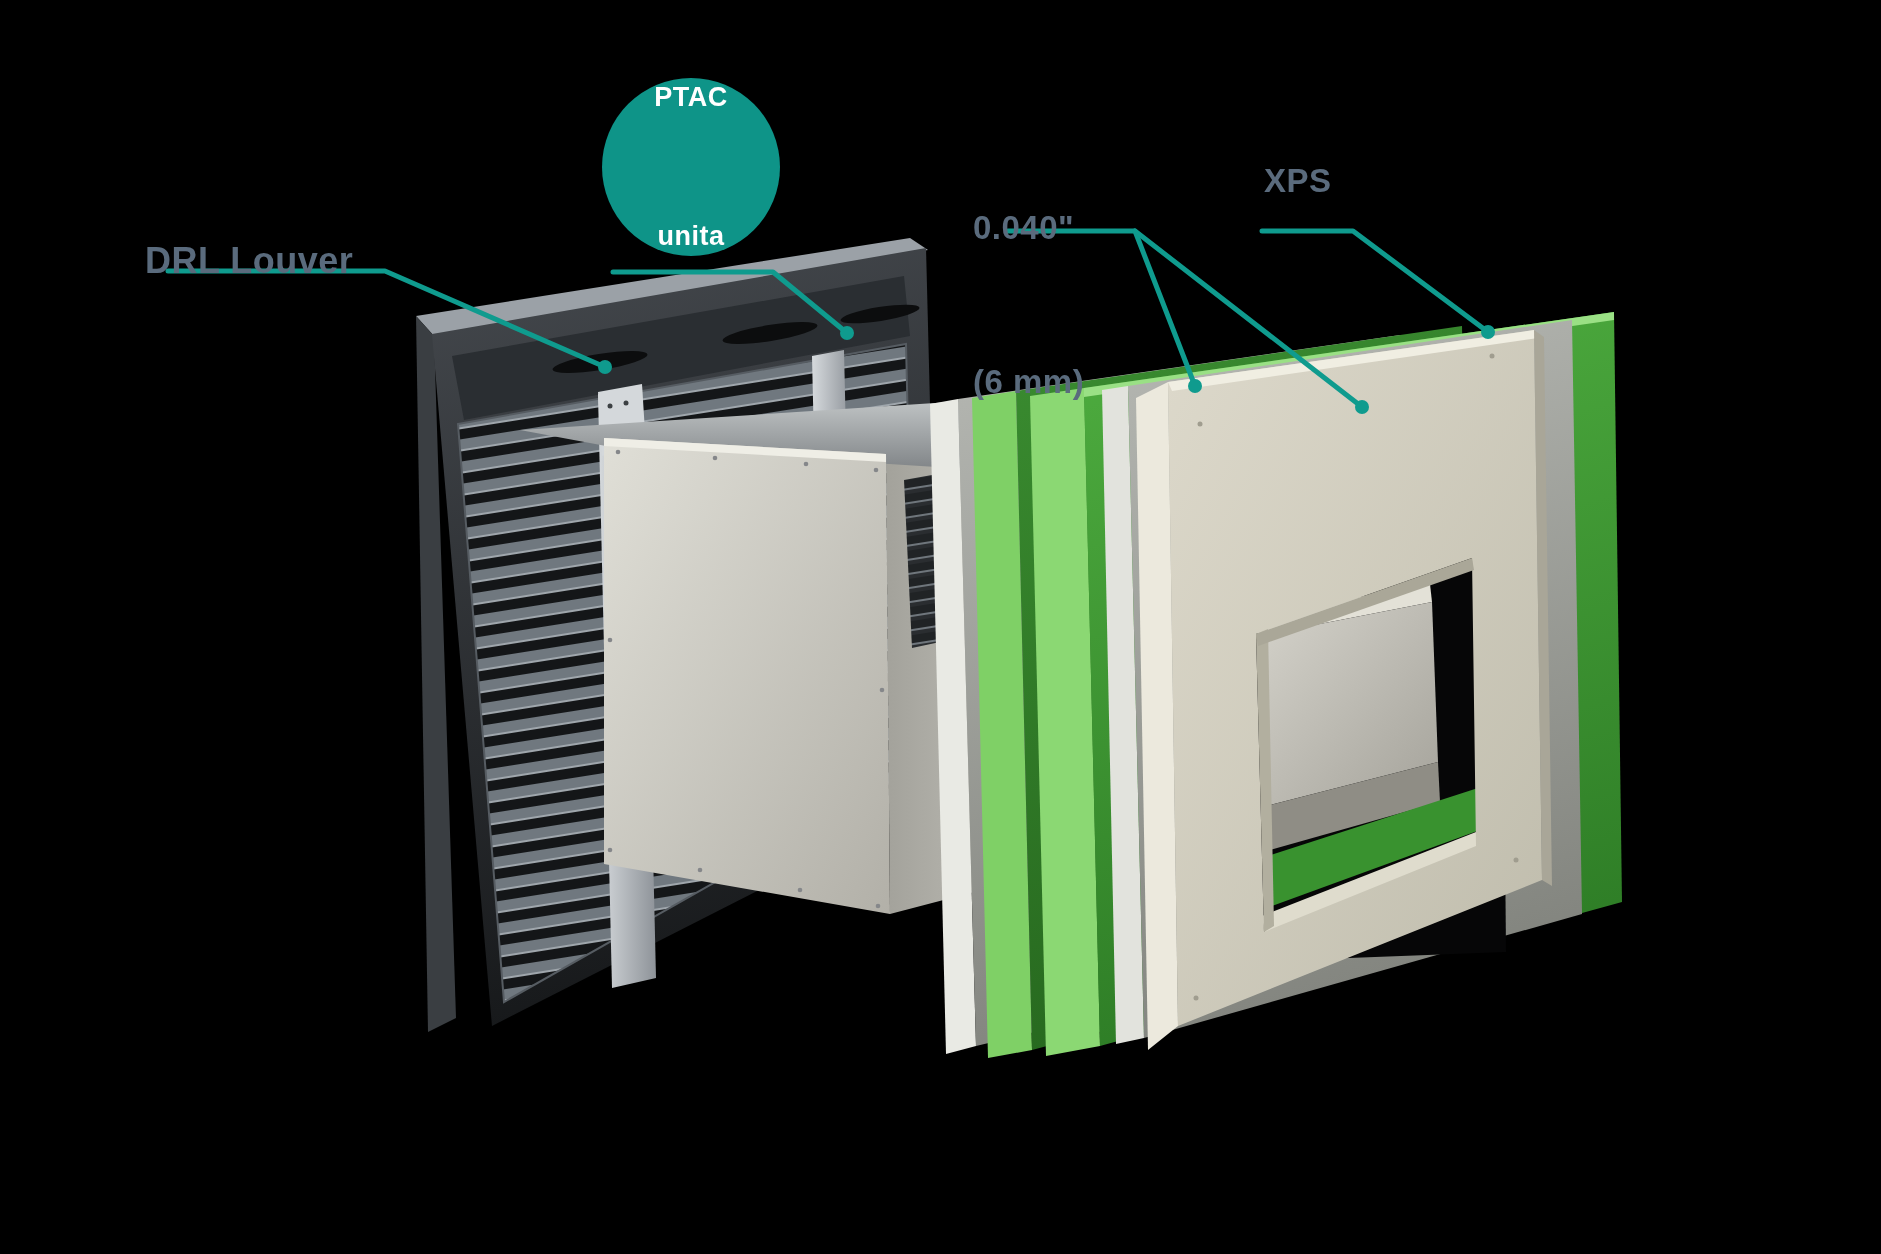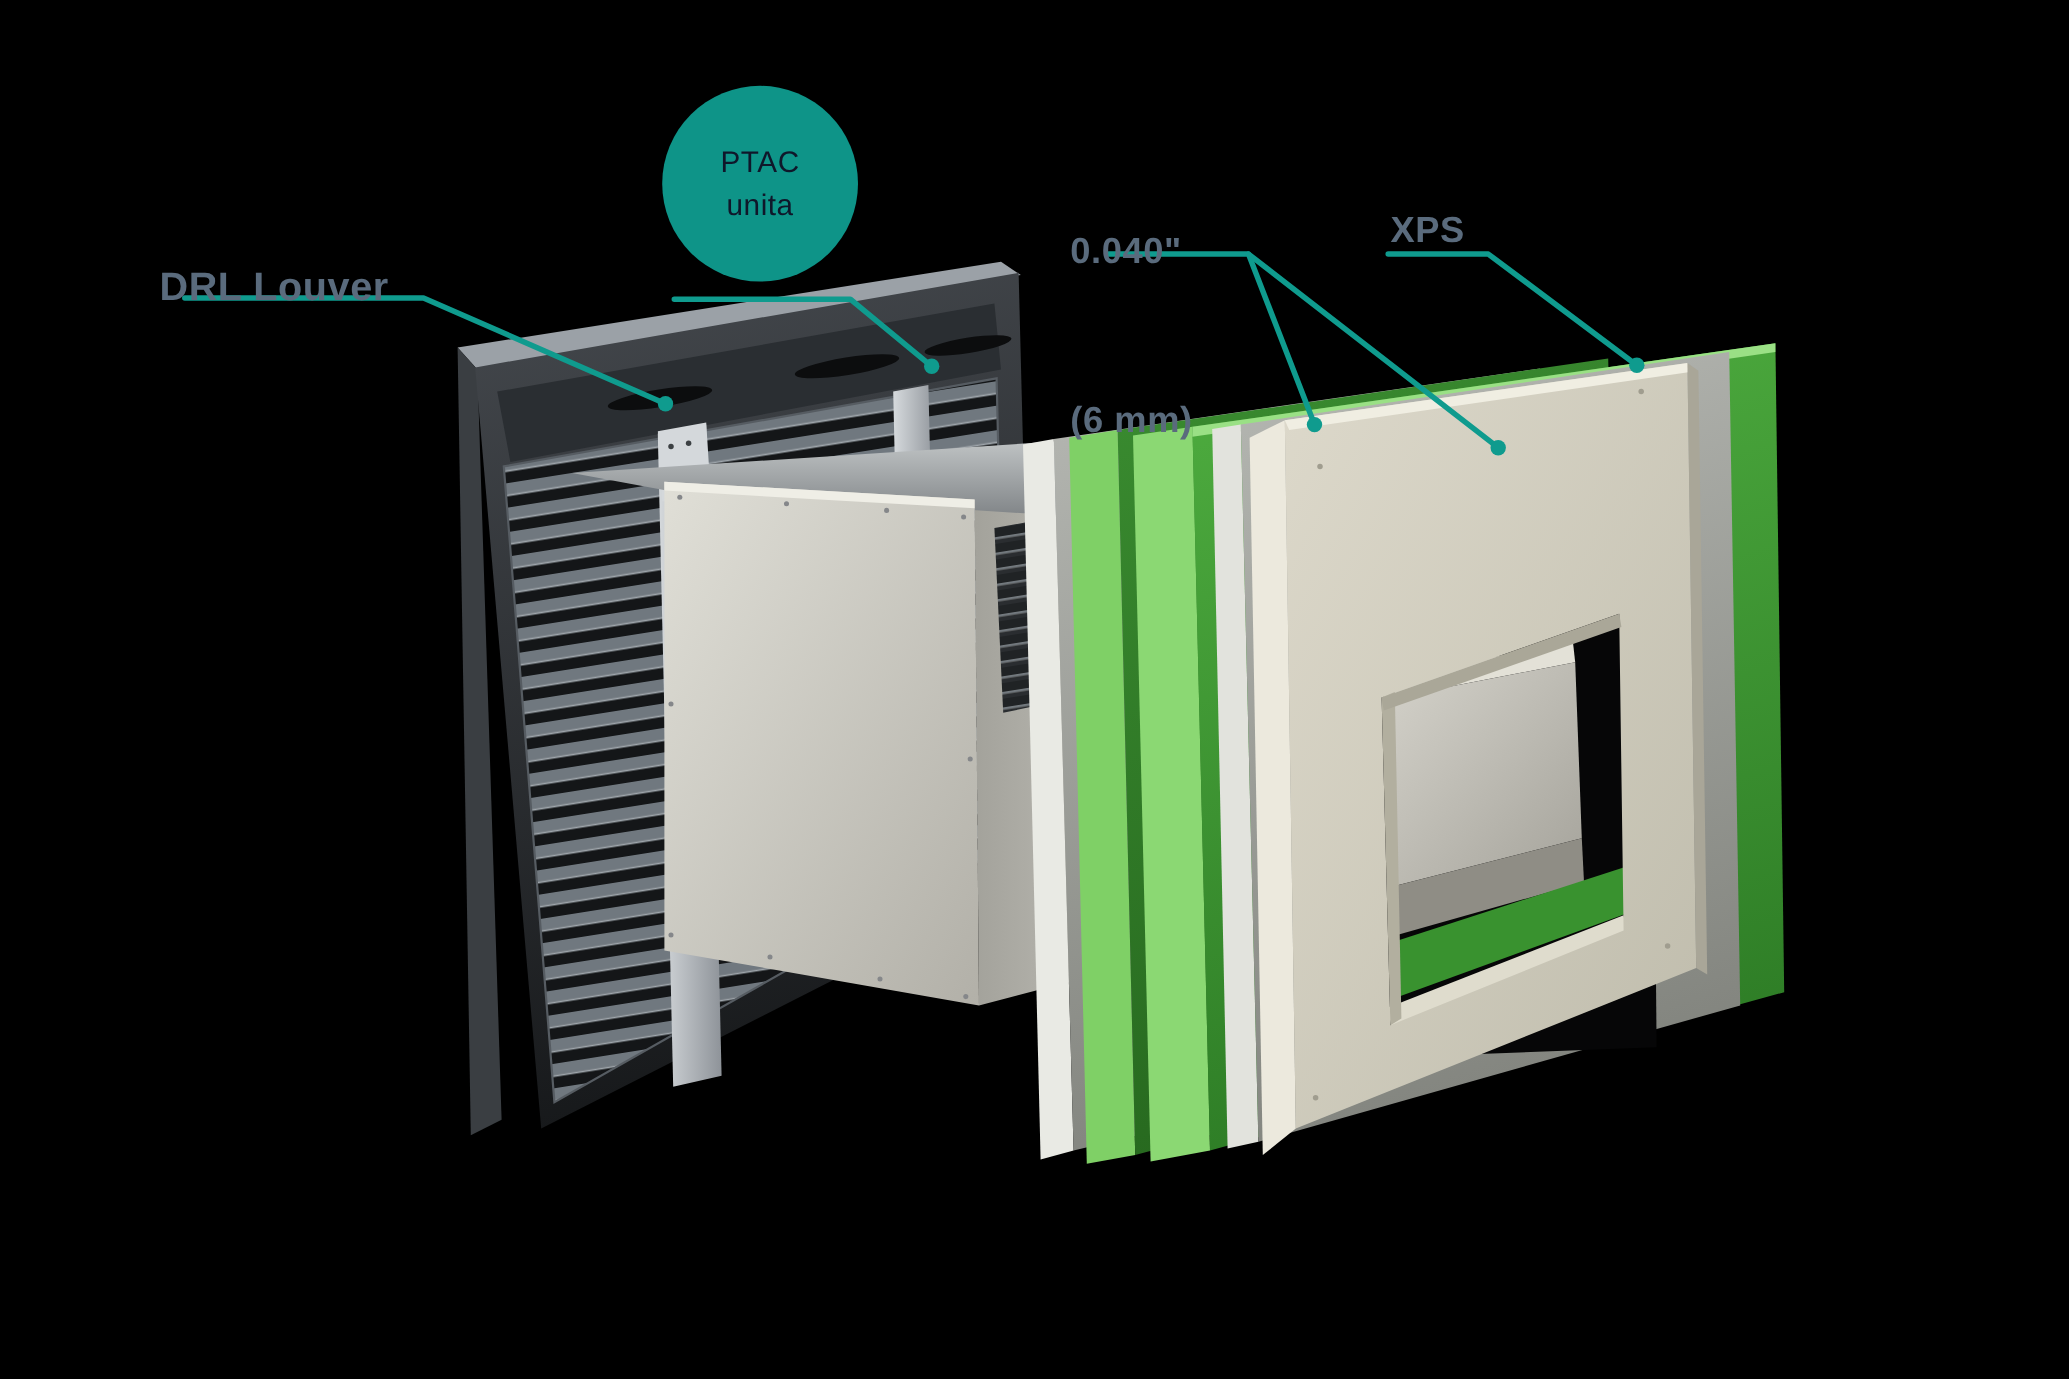--- a/index.html
+++ b/index.html
@@ -8,25 +8,25 @@
     position:relative;width:1881px;height:1254px;background:#000;overflow:hidden;
     font-family:"Liberation Sans", sans-serif;
   }
   #scene{position:absolute;left:0;top:0;}
   .label{
     position:absolute;color:#5a6b7d;font-weight:bold;line-height:1.5;
     letter-spacing:0.5px;white-space:pre;
   }
   #louver-label{left:145px;top:194px;font-size:36px;margin-top:40px;}
   #sheet-label{left:973px;top:100px;font-size:33px;line-height:1.55;}
-  #xps-label{left:1264px;top:156px;font-size:33px;margin-top:28px;}
+  #xps-label{left:1264px;top:156px;font-size:33px;}
   #ptac-circle{
     position:absolute;left:602px;top:78px;width:178px;height:178px;border-radius:50%;
-    background:#0e9488;color:#0f172a;display:flex;flex-direction:column;
-    align-items:center;justify-content:center;font-weight:normal;font-size:27px;
+    background:#0e9488;color:#ffffff;display:flex;flex-direction:column;
+    align-items:center;justify-content:space-between;font-weight:bold;font-size:27px;
     line-height:1.45;letter-spacing:0.5px;
   }
 </style>
 </head>
 <body>
 
 <div id="stage">
 
   <svg id="scene" width="1881" height="1254" viewBox="0 0 1881 1254">
     <defs>

